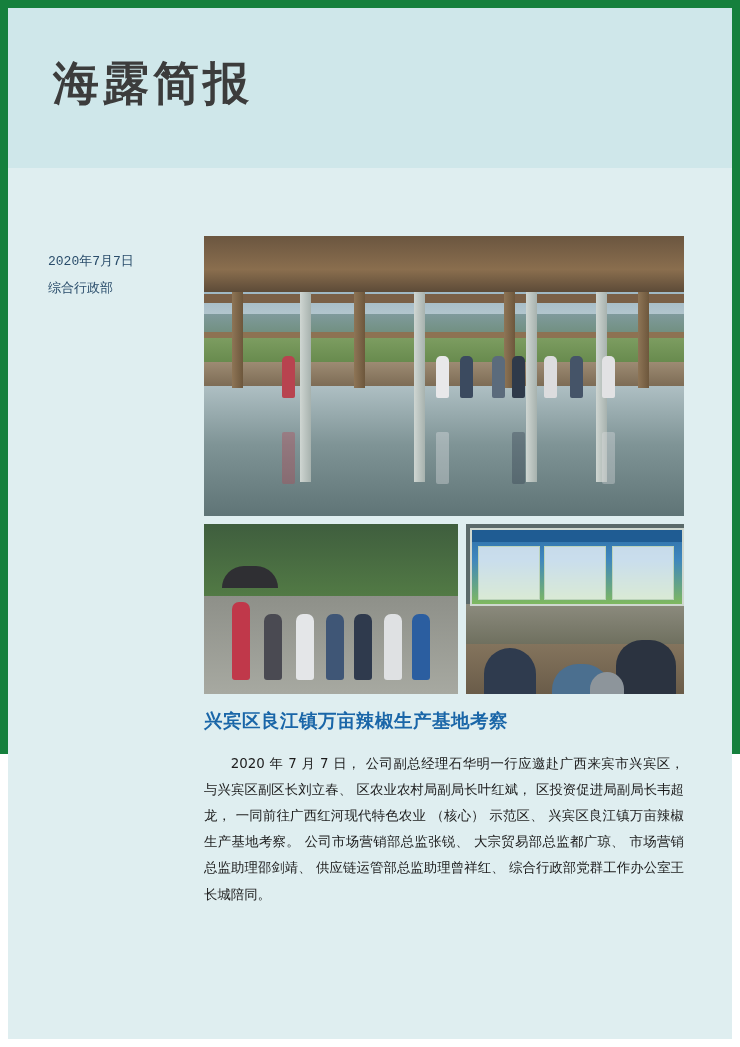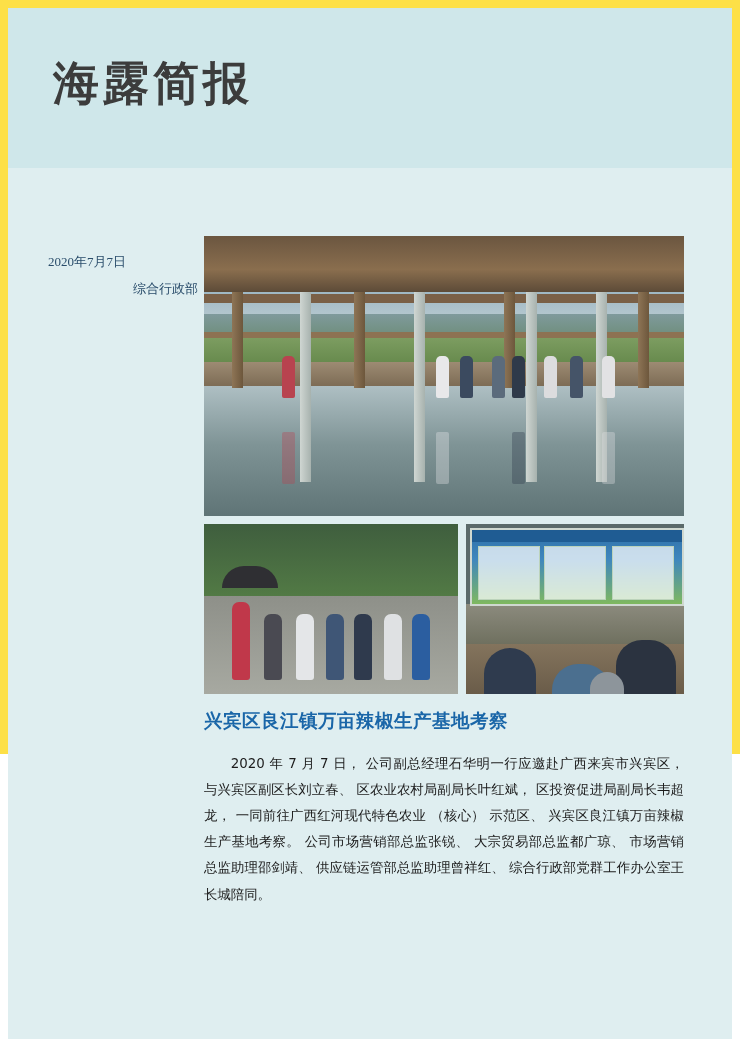--- a/index.html
+++ b/index.html
@@ -10,21 +10,21 @@
     width: 740px;
     height: 1047px;
     background: #ffffff;
     font-family: "Liberation Sans", sans-serif;
     overflow: hidden;
   }
   .page {
     position: relative;
     width: 740px;
     height: 754px;
-    background: #fde047;
+    background: #15803d;
     box-sizing: border-box;
   }
   .page-inner {
     position: absolute;
     left: 8px;
     top: 8px;
     width: 724px;
     height: 1031px;
     background: #dfeef0;
     overflow: hidden;
@@ -63,26 +63,26 @@
     line-height: 1;
   }
 
   
   .meta {
     position: absolute;
     left: 40px;
     top: 240px;
     width: 150px;
     color: #2b4f6e;
-    font-family: Liberation Serif, serif;
+    font-family: Liberation Mono, monospace;
     font-size: 13px;
     line-height: 2.1;
   }
   .meta .meta-date { color: #2a4d6b; }
-  .meta .meta-dept { color: #2a4d6b; text-align: right; }
+  .meta .meta-dept { color: #2a4d6b; }
 
   
   .photo {
     position: absolute;
     overflow: hidden;
     background: #8fa98f;
   }
 
   
   #photo-main {

